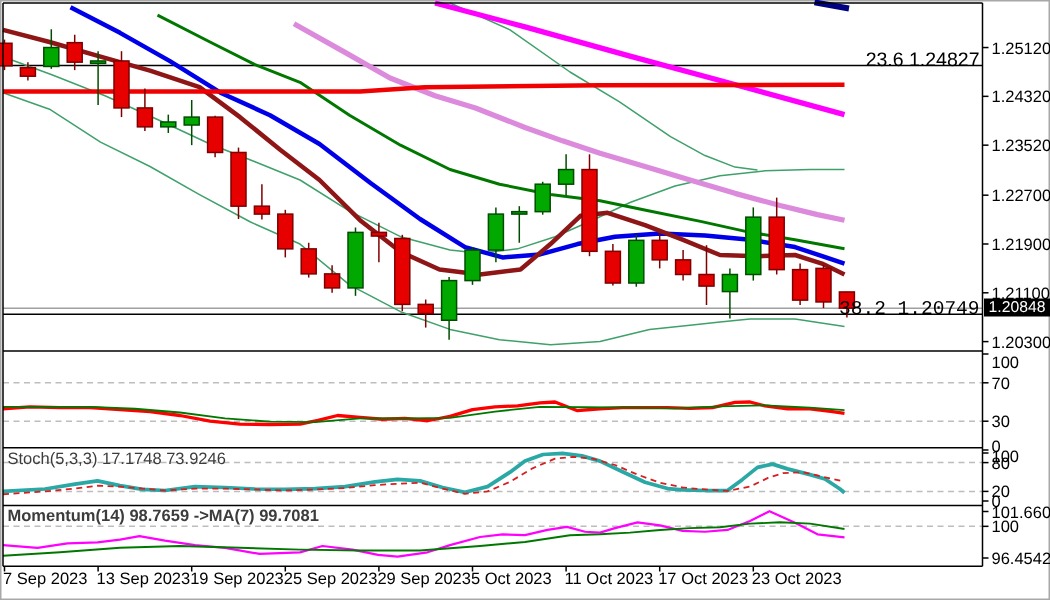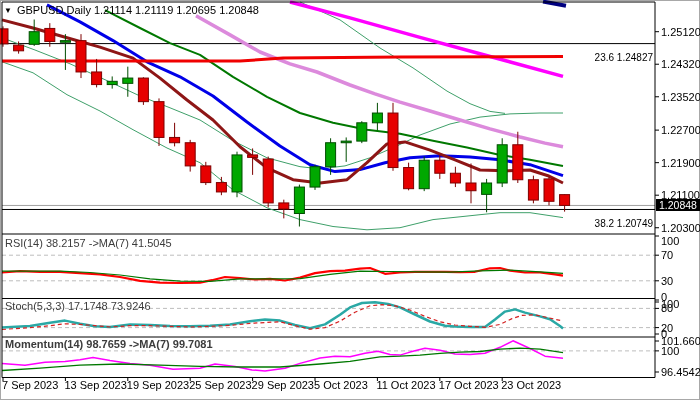--- a/index.html
+++ b/index.html
@@ -1,21 +1,21 @@
 <!DOCTYPE html>
 <html><head>
 <meta charset="utf-8">
 <style>
   html,body{margin:0;padding:0;background:#fff;font-family:"Liberation Sans",sans-serif;}
   .window{position:relative;width:700px;height:400px;background:#fff;outline:1px solid #A8A8A8;outline-offset:-1px;overflow:hidden;}
   .chart-svg{position:absolute;left:0;top:0;}
   .title-bar{position:absolute;left:4px;top:4px;font-size:11px;color:#000;white-space:nowrap;z-index:5;}
   .title-bar .arrow{display:inline-block;font-size:8px;margin-right:5px;color:#000;transform:translateY(-1px);cursor:pointer;}
   .ind-label{position:absolute;left:5px;font-size:11px;color:#3C3C3C;white-space:nowrap;z-index:5;}
-  .fib-label{position:absolute;right:47px;font-size:10px;color:#000;white-space:nowrap;z-index:5;margin-top:20px;}
+  .fib-label{position:absolute;right:47px;font-size:13px;color:#000;white-space:nowrap;z-index:5;}
   .price-badge{position:absolute;left:656px;top:199px;width:44px;height:12px;background:#000;color:#fff;
     font-size:10.5px;line-height:12px;padding-left:3px;z-index:6;}
   text{font-family:"Liberation Sans",sans-serif;}
 </style>
 </head>
 <body>
 
 <div class="window">
   <svg id="chart" class="chart-svg" width="700" height="400">
       <line x1="2" y1="255.2" x2="655" y2="255.2" stroke="#BDBDBD" stroke-width="1" stroke-dasharray="4,3"></line>
@@ -172,25 +172,21 @@
       <line x1="315" y1="377.5" x2="315" y2="381" stroke="#000" stroke-width="1"></line>
       <text x="314" y="389" font-size="11" fill="#000" text-anchor="start">5 Oct 2023</text>
       <line x1="377.4" y1="377.5" x2="377.4" y2="381" stroke="#000" stroke-width="1"></line>
       <text x="376.4" y="389" font-size="11" fill="#000" text-anchor="start">11 Oct 2023</text>
       <line x1="439.8" y1="377.5" x2="439.8" y2="381" stroke="#000" stroke-width="1"></line>
       <text x="438.8" y="389" font-size="11" fill="#000" text-anchor="start">17 Oct 2023</text>
       <line x1="502.2" y1="377.5" x2="502.2" y2="381" stroke="#000" stroke-width="1"></line>
       <text x="501.2" y="389" font-size="11" fill="#000" text-anchor="start">23 Oct 2023</text>
     </svg>
 
-  <div class="title-bar">
-    <span class="arrow">▼</span><span>GBPUSD,Daily  1.21114 1.21119 1.20695 1.20848</span>
-  </div>
 
   <div class="fib-label" style="top:32px;">23.6 1.24827</div>
-  <div class="fib-label" style="top:198px;">38.2 1.20749</div>
+  <div class="fib-label" style="top:198px;font-family:Liberation Mono, monospace;">38.2 1.20749</div>
 
-  <div class="ind-label" style="top:237px;">RSI(14) 38.2157  -&gt;MA(7) 41.5045</div>
   <div class="ind-label" style="top:300px;">Stoch(5,3,3) 17.1748 73.9246</div>
   <div class="ind-label" style="top:338px;font-weight:bold;">Momentum(14) 98.7659  -&gt;MA(7) 99.7081</div>
 
   <div class="price-badge">1.20848</div>
 </div>
 
 </body></html>

